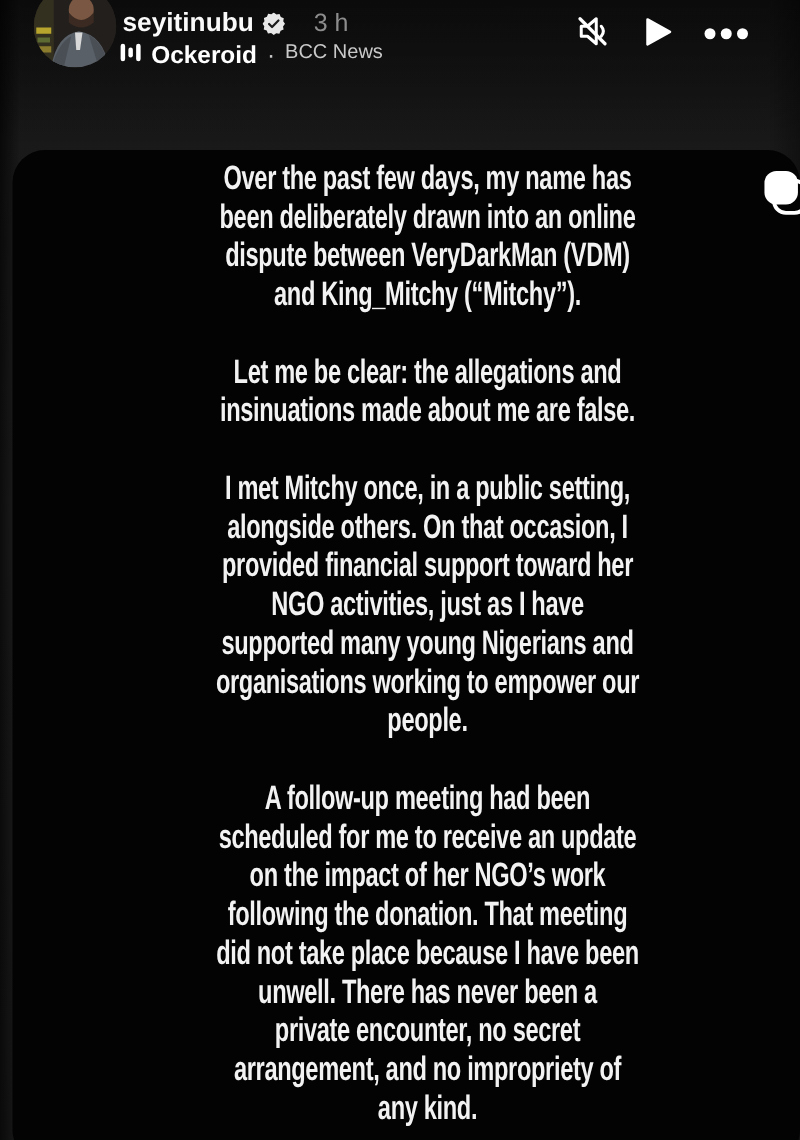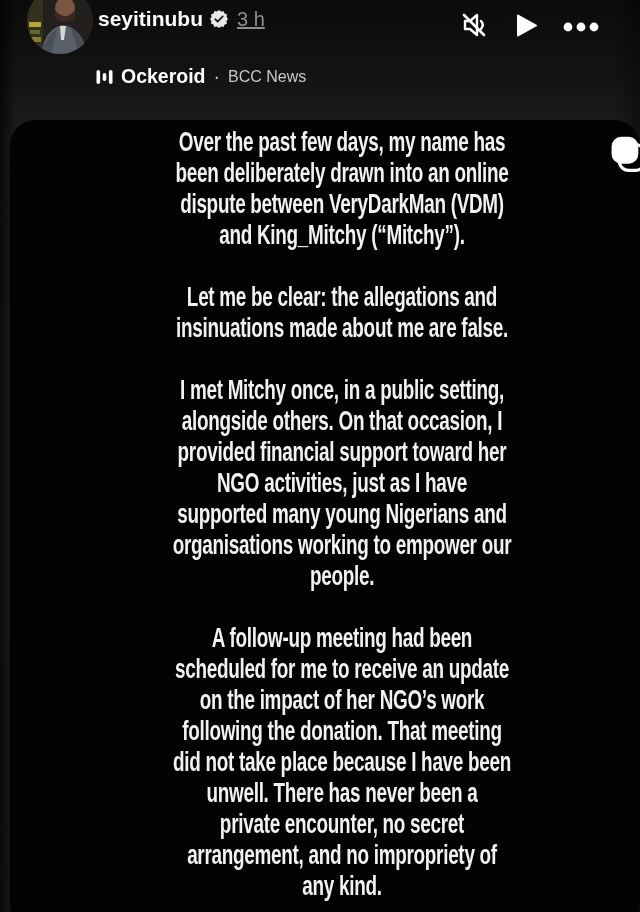--- a/index.html
+++ b/index.html
@@ -62,26 +62,25 @@
     overflow: hidden; cursor: pointer;
     background: #26221f;
   }
   .avatar svg { display: block; width: 66px; height: 66px; }
   .row1 {
     position: absolute; left: 98px; top: 7px;
     display: flex; align-items: center; gap: 7px;
   }
   .username { color: #fafafa; font-size: 21px; font-weight: bold; cursor: pointer; }
   .badge { width: 18px; height: 18px; display: inline-block; }
-  .time { color: #8d8d8d; font-size: 20px; margin-left: 2px; text-decoration: underline; }
+  .time { color: #8d8d8d; font-size: 20px; margin-left: 16px; }
   .row2 {
     position: absolute; left: 96px; top: 33px;
-    display: flex; align-items: center; gap: 8px;
+    display: flex; align-items: flex-start; gap: 8px;
     cursor: pointer;
-    margin-top: 32px;
   }
   .music-icon { display: inline-flex; align-items: center; }
   .artist { color: #ffffff; font-size: 19.5px; font-weight: bold; }
   .sep { color: #c9c9c9; font-size: 19.5px; }
   .track { color: #c9c9c9; font-size: 16px; }
 
   .controls { position: absolute; top: 0; left: 0; width: 640px; height: 56px; }
   .ctl { position: absolute; background: none; border: none; padding: 0; cursor: pointer; }
   .ctl-mute { left: 457px; top: 8px; width: 34px; height: 34px; }
   .ctl-play { left: 511px; top: 11px; width: 29px; height: 29px; }

